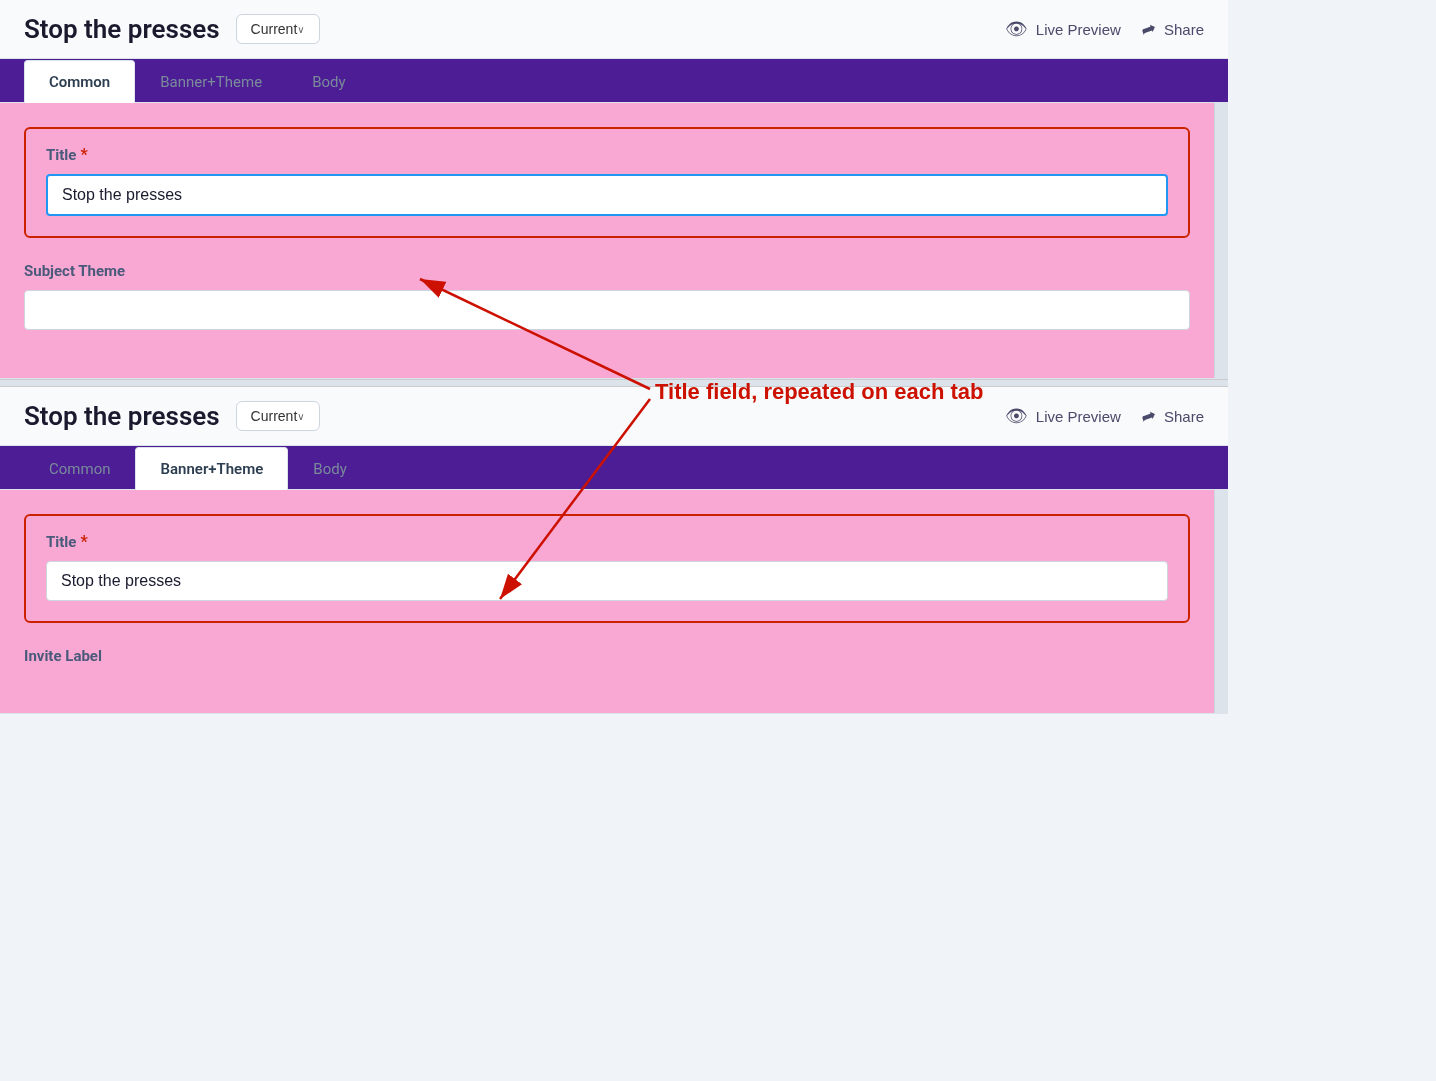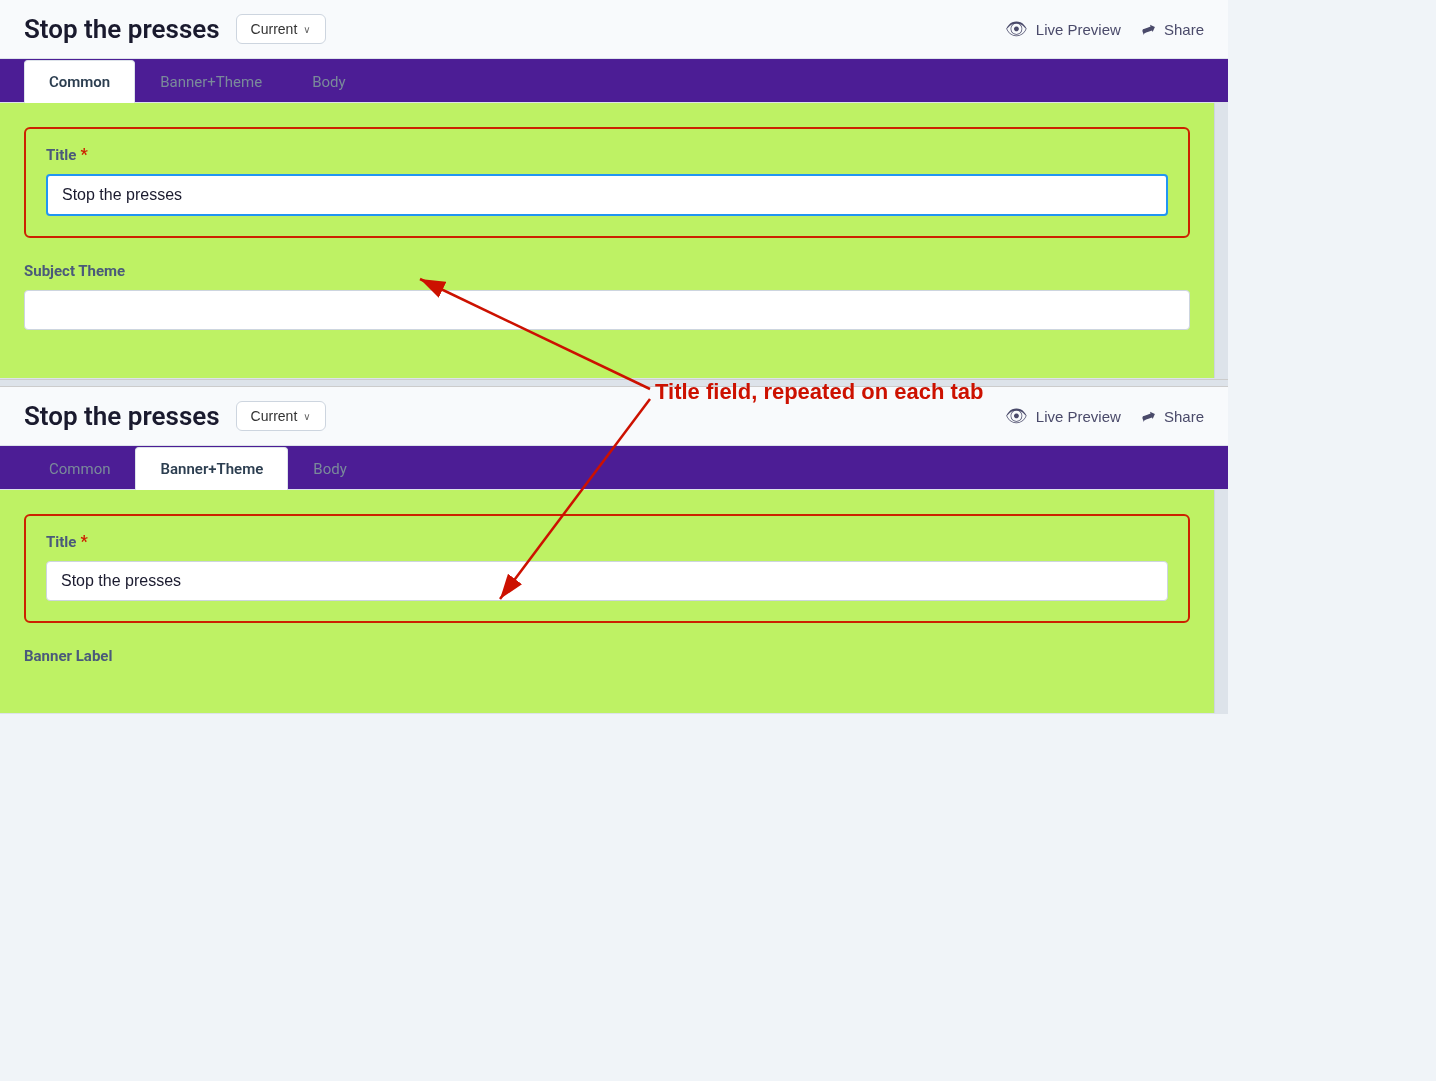--- a/index.html
+++ b/index.html
@@ -28,21 +28,21 @@
     .panel-title {
       font-size: 26px;
       font-weight: 600;
       color: #1a1a2e;
       flex: 0 0 auto;
     }
 
     .version-dropdown {
       display: flex;
       align-items: center;
-      gap: 6px;
+      gap: 0;
       border: 1px solid #cdd5df;
       border-radius: 6px;
       padding: 6px 14px;
       background: #fff;
       font-size: 14px;
       color: #333;
       cursor: pointer;
     }
 
     .version-dropdown .chevron {
@@ -105,21 +105,21 @@
       background: #fff;
       color: #2c3e50;
       font-weight: 600;
       border-color: #dde3ea;
       border-bottom-color: #fff;
     }
 
     
     .panel-body {
       padding: 24px;
-      background: #bef264;
+      background: #f9a8d4;
     }
 
     
     .field-section-highlighted {
       border: 2px solid #cc2200;
       border-radius: 6px;
       padding: 16px 20px 20px;
       margin-bottom: 24px;
     }
 
@@ -316,21 +316,21 @@
           <div class="field-section-highlighted">
             <div class="field-label">
               <span>Title</span>
               <span class="required-star">*</span>
             </div>
             <input class="field-input-normal" type="text" value="Stop the presses" style="">
           </div>
 
           <div class="field-section-normal">
             <div class="field-label">
-              <span>Banner Label</span>
+              <span>Invite Label</span>
             </div>
           </div>
 
         </div>
       </div>
       <div class="right-sidebar"></div>
     </div>
   </div>
 
 </div>

